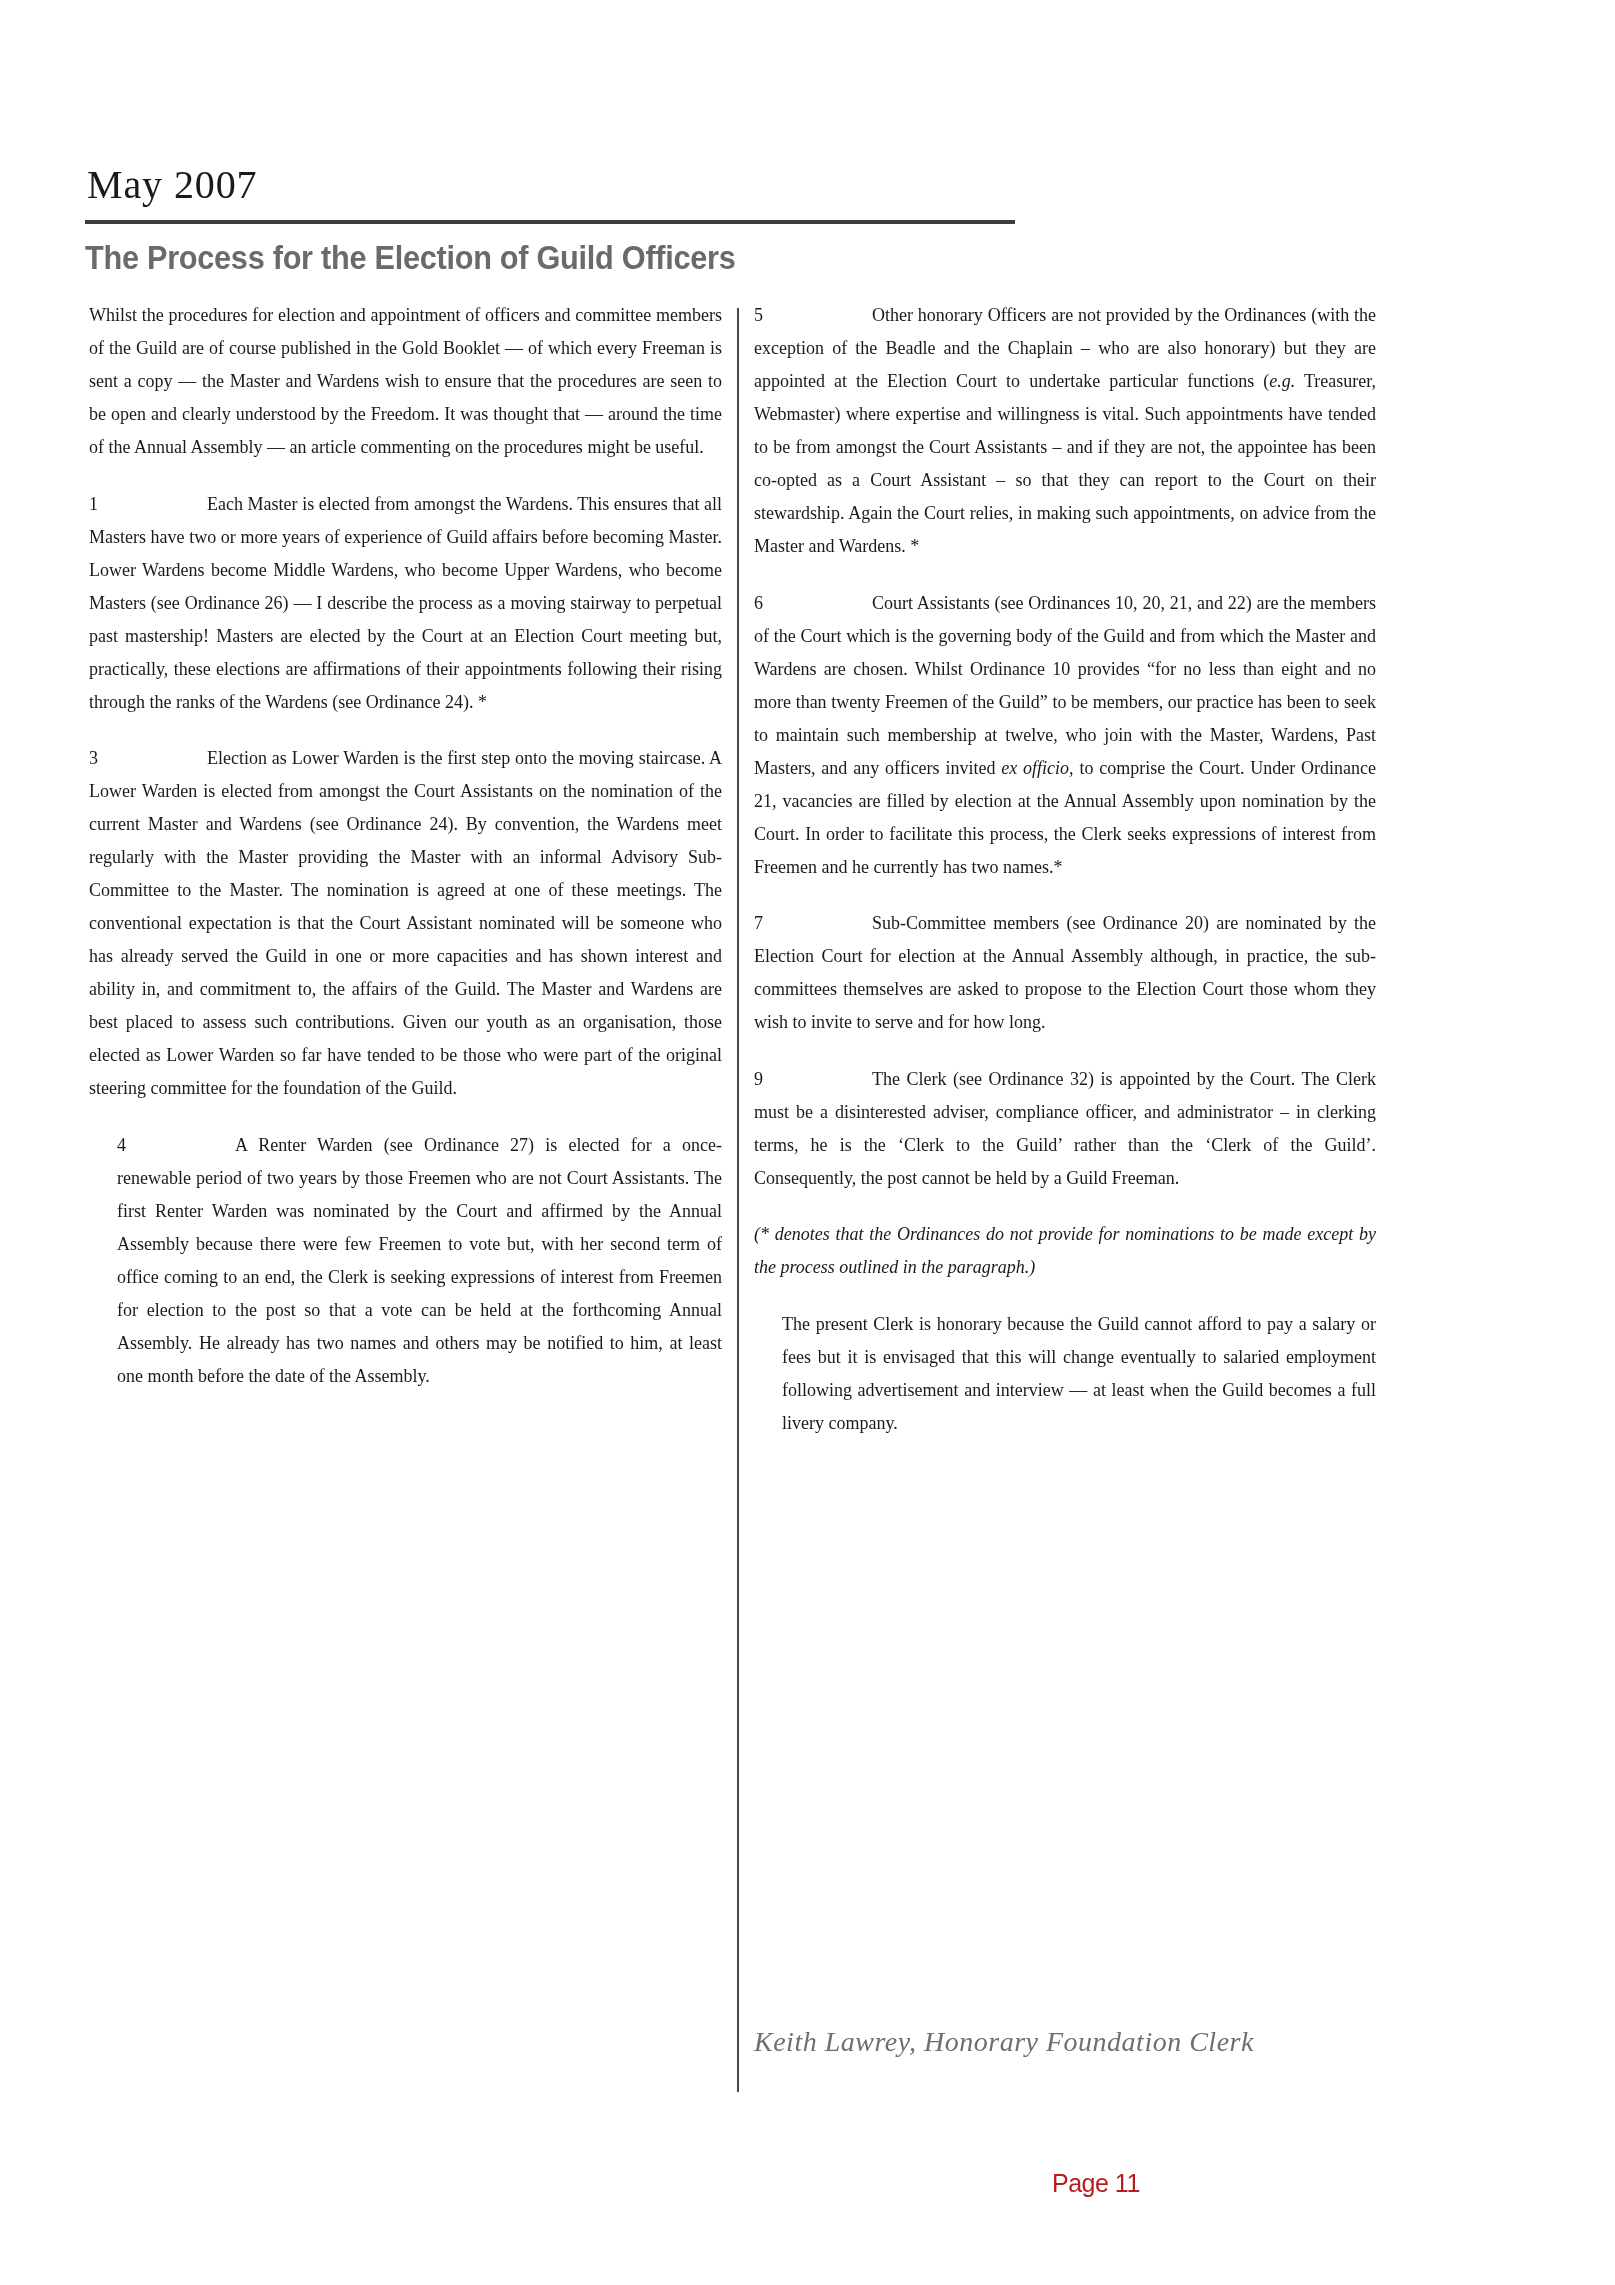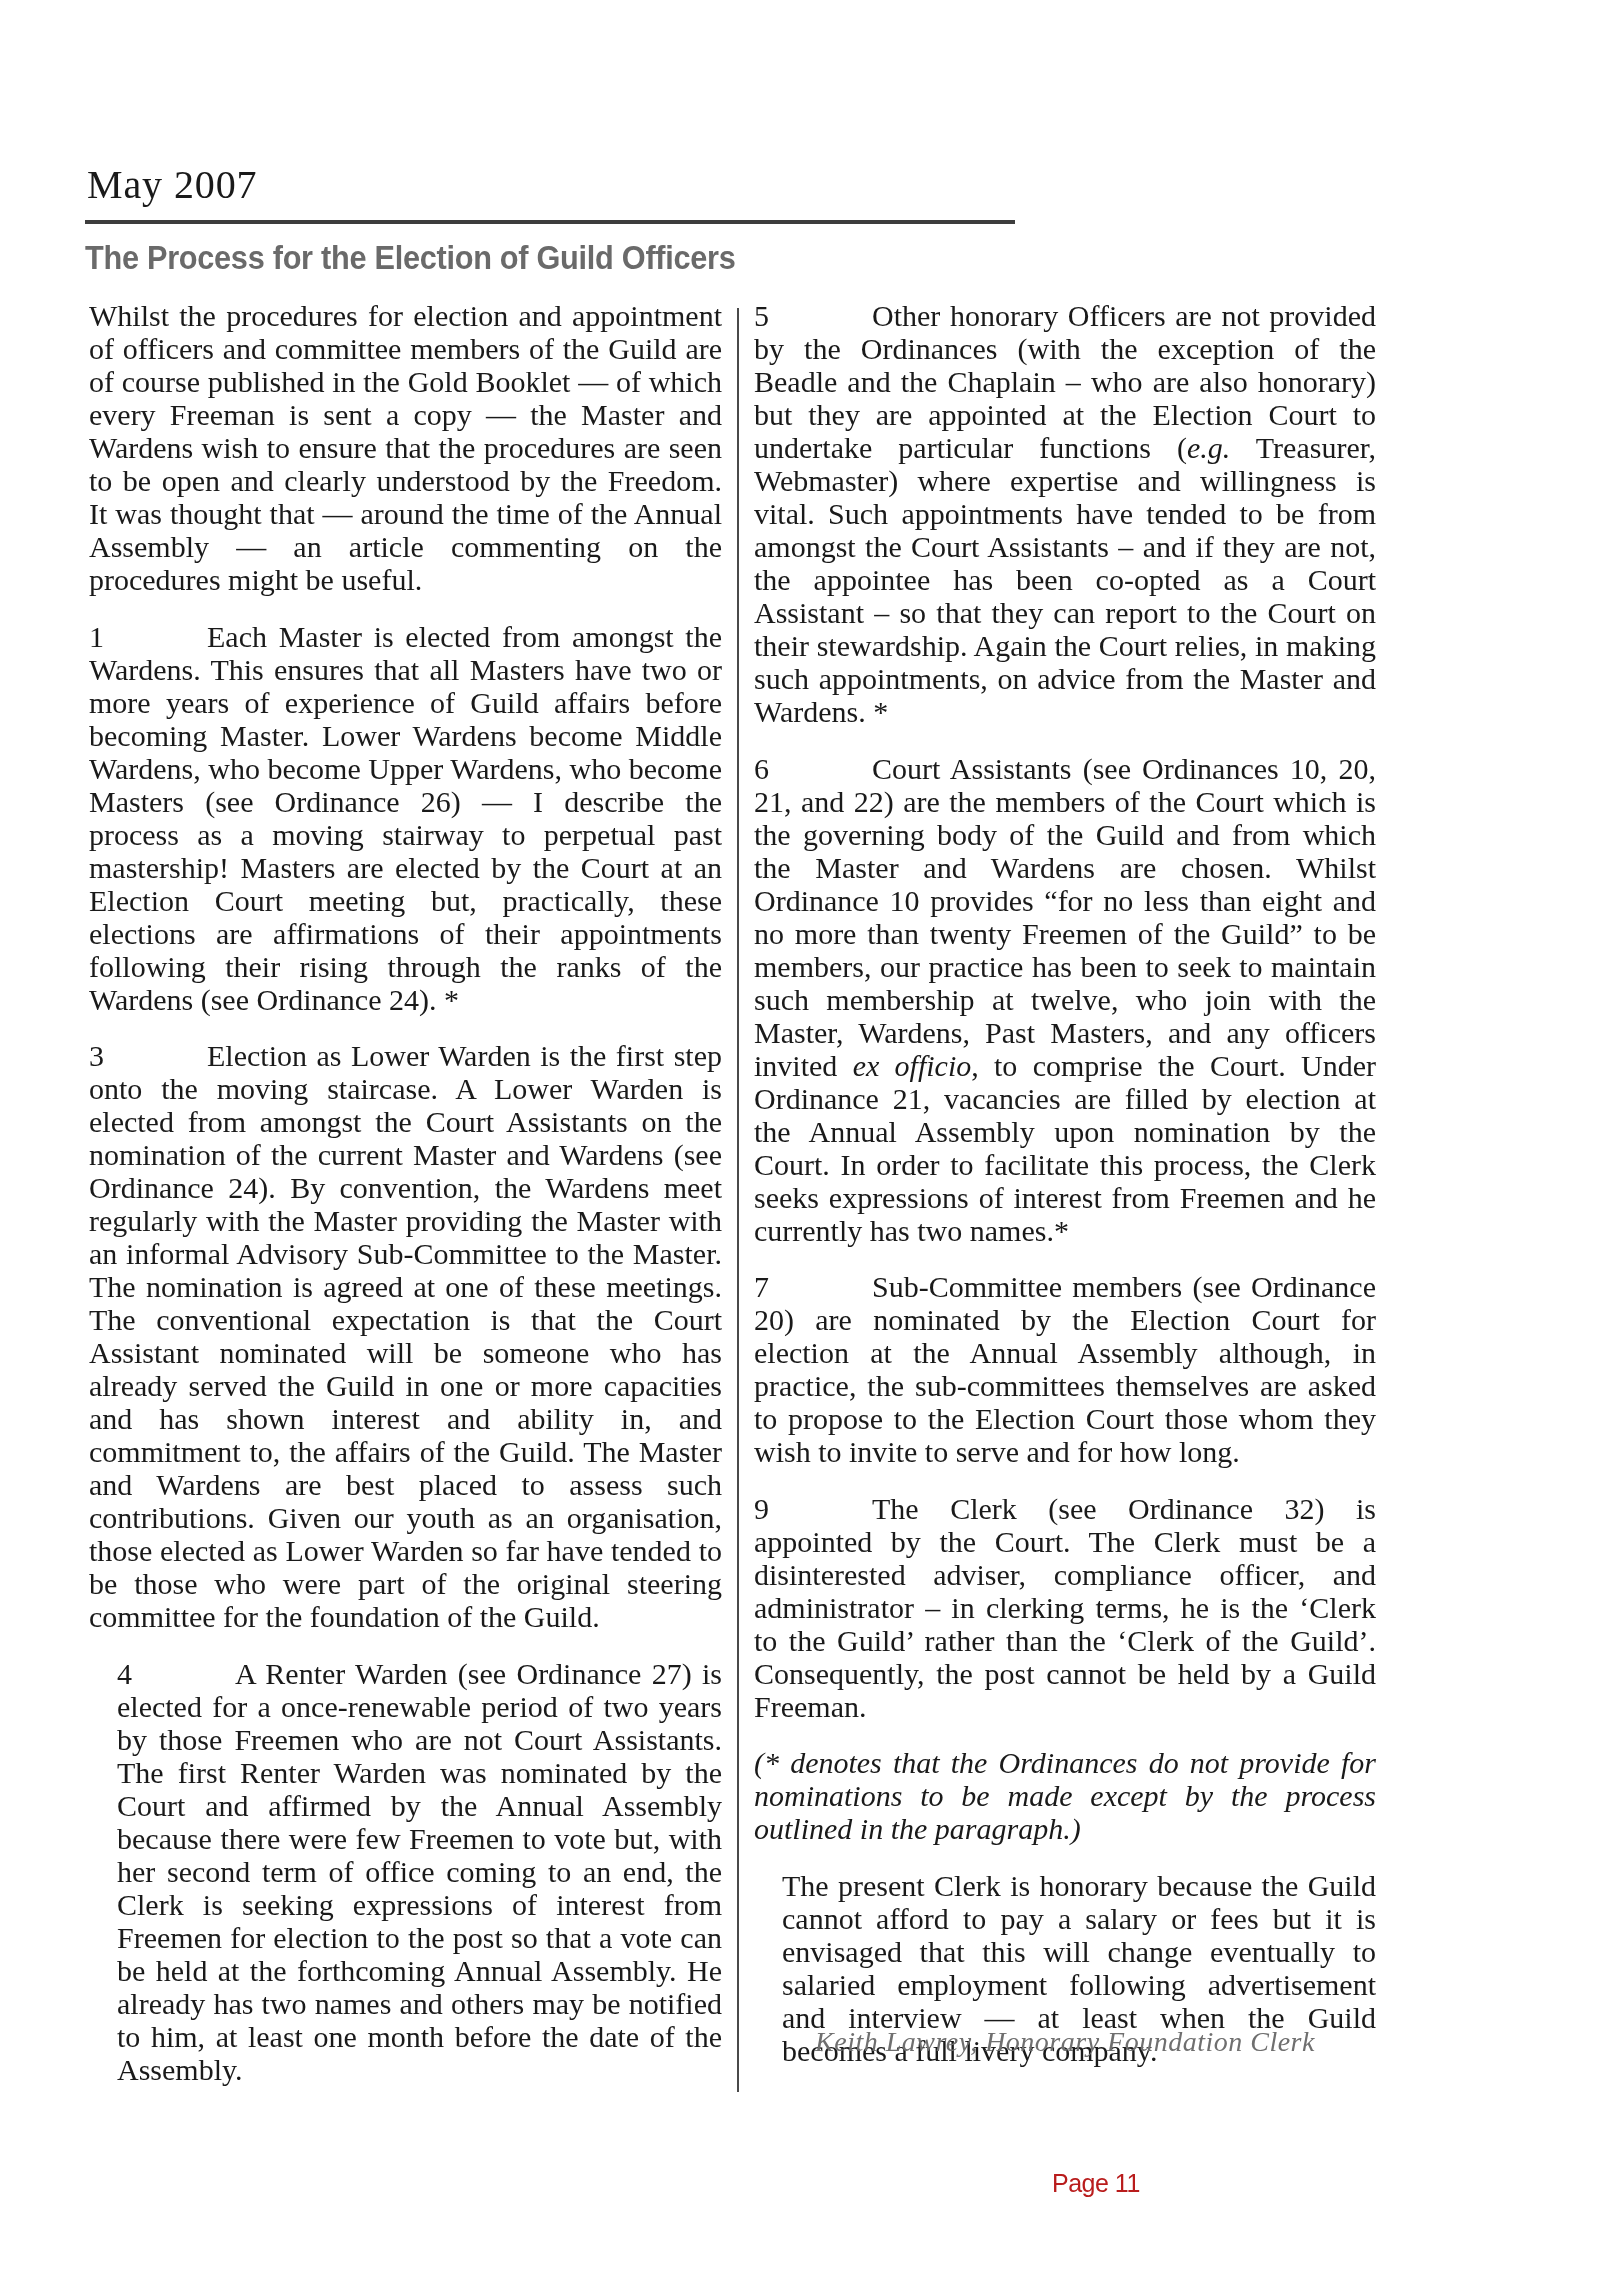--- a/index.html
+++ b/index.html
@@ -36,37 +36,37 @@
     font-size:33px;
     letter-spacing:-0.3px;
     color:var(--heading);
     transform:scaleX(0.93);
     transform-origin:left top;
     white-space:nowrap;
   }
   .col{
     position:absolute;top:299px;
     text-align:justify;
-    font-size:30px;
+    font-size:18px;
     line-height:33px;
   }
   .col-left{left:89px;width:633px;}
   .col-right{left:754px;width:622px;}
   .para{margin:0 0 23.5px 0;}
   .para:last-child{margin-bottom:0;margin-left:28px;}
   .pnum{display:inline-block;width:118px;}
   .note{font-style:italic;}
   .column-divider{
     position:absolute;left:737px;top:308px;
     width:1.8px;height:1784px;
     background:#4a4a4a;
   }
   .signature{
     position:absolute;left:754px;top:2026px;width:622px;
-    text-align:center;
+    text-align:left;
     font-style:italic;
     font-size:28px;
     letter-spacing:0.5px;
     color:var(--signature);
     white-space:nowrap;
   }
   .page-number{
     position:absolute;left:1052px;top:2122px;
     font-family:"Liberation Sans", sans-serif;
     font-weight:normal;

